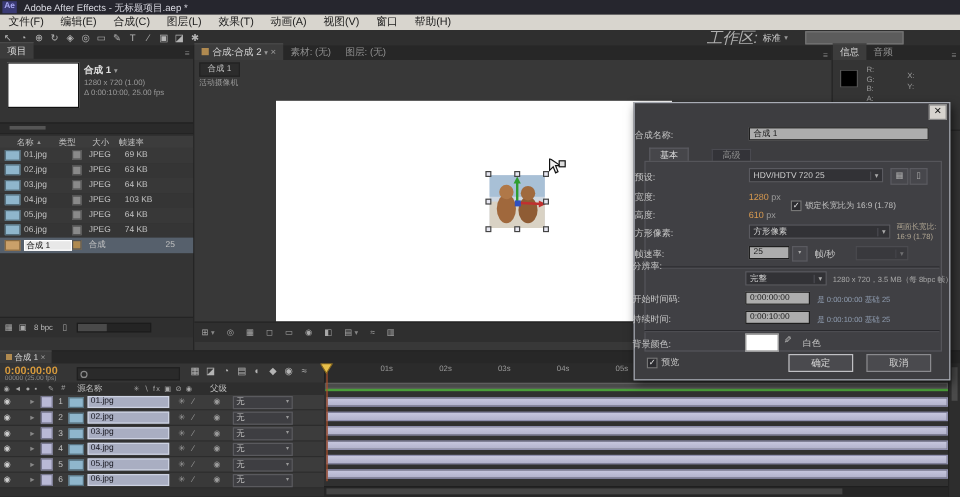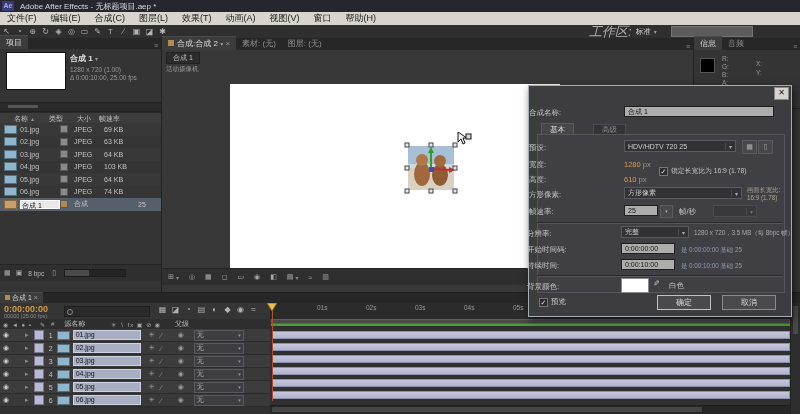--- a/index.html
+++ b/index.html
@@ -479,21 +479,21 @@
     <div class="lightin" style="left:95px;top:119px;width:34px;">25</div>
     <div class="abs" style="left:131px;top:119px;width:11px;height:11px;background:#47474c;border:1px solid #5a5a60;text-align:center;font-size:5px;line-height:10px;color:#aaa;">▾</div>
     <div class="abs" style="left:150px;top:121px;font-size:7.5px;color:#c4c4c4;">帧/秒</div>
     <div class="dd" style="left:184px;top:119px;width:44px;opacity:.45;">
       <span class="v"></span>
       <span class="c">▾</span>
     </div>
 
     <div class="dsep" style="top:136px;"></div>
 
-    <div class="dlabel" style="left:-2px;top:143px;">分辨率:</div>
+    <div class="dlabel" style="left:-2px;top:131px;">分辨率:</div>
     <div class="dd" style="left:92px;top:140px;width:68px;">
       <span class="v">完整</span>
       <span class="c">▾</span>
     </div>
     <div class="hint" style="left:165px;top:143px;color:#a8a8a8;">1280 x 720，3.5 MB（每 8bpc 帧）</div>
 
     <div class="dlabel" style="left:-2px;top:159px;">开始时间码:</div>
     <div class="lightin" style="left:92px;top:157px;width:54px;">0:00:00:00</div>
     <div class="hint" style="left:152px;top:160px;">是 0:00:00:00 基础 25</div>
 

